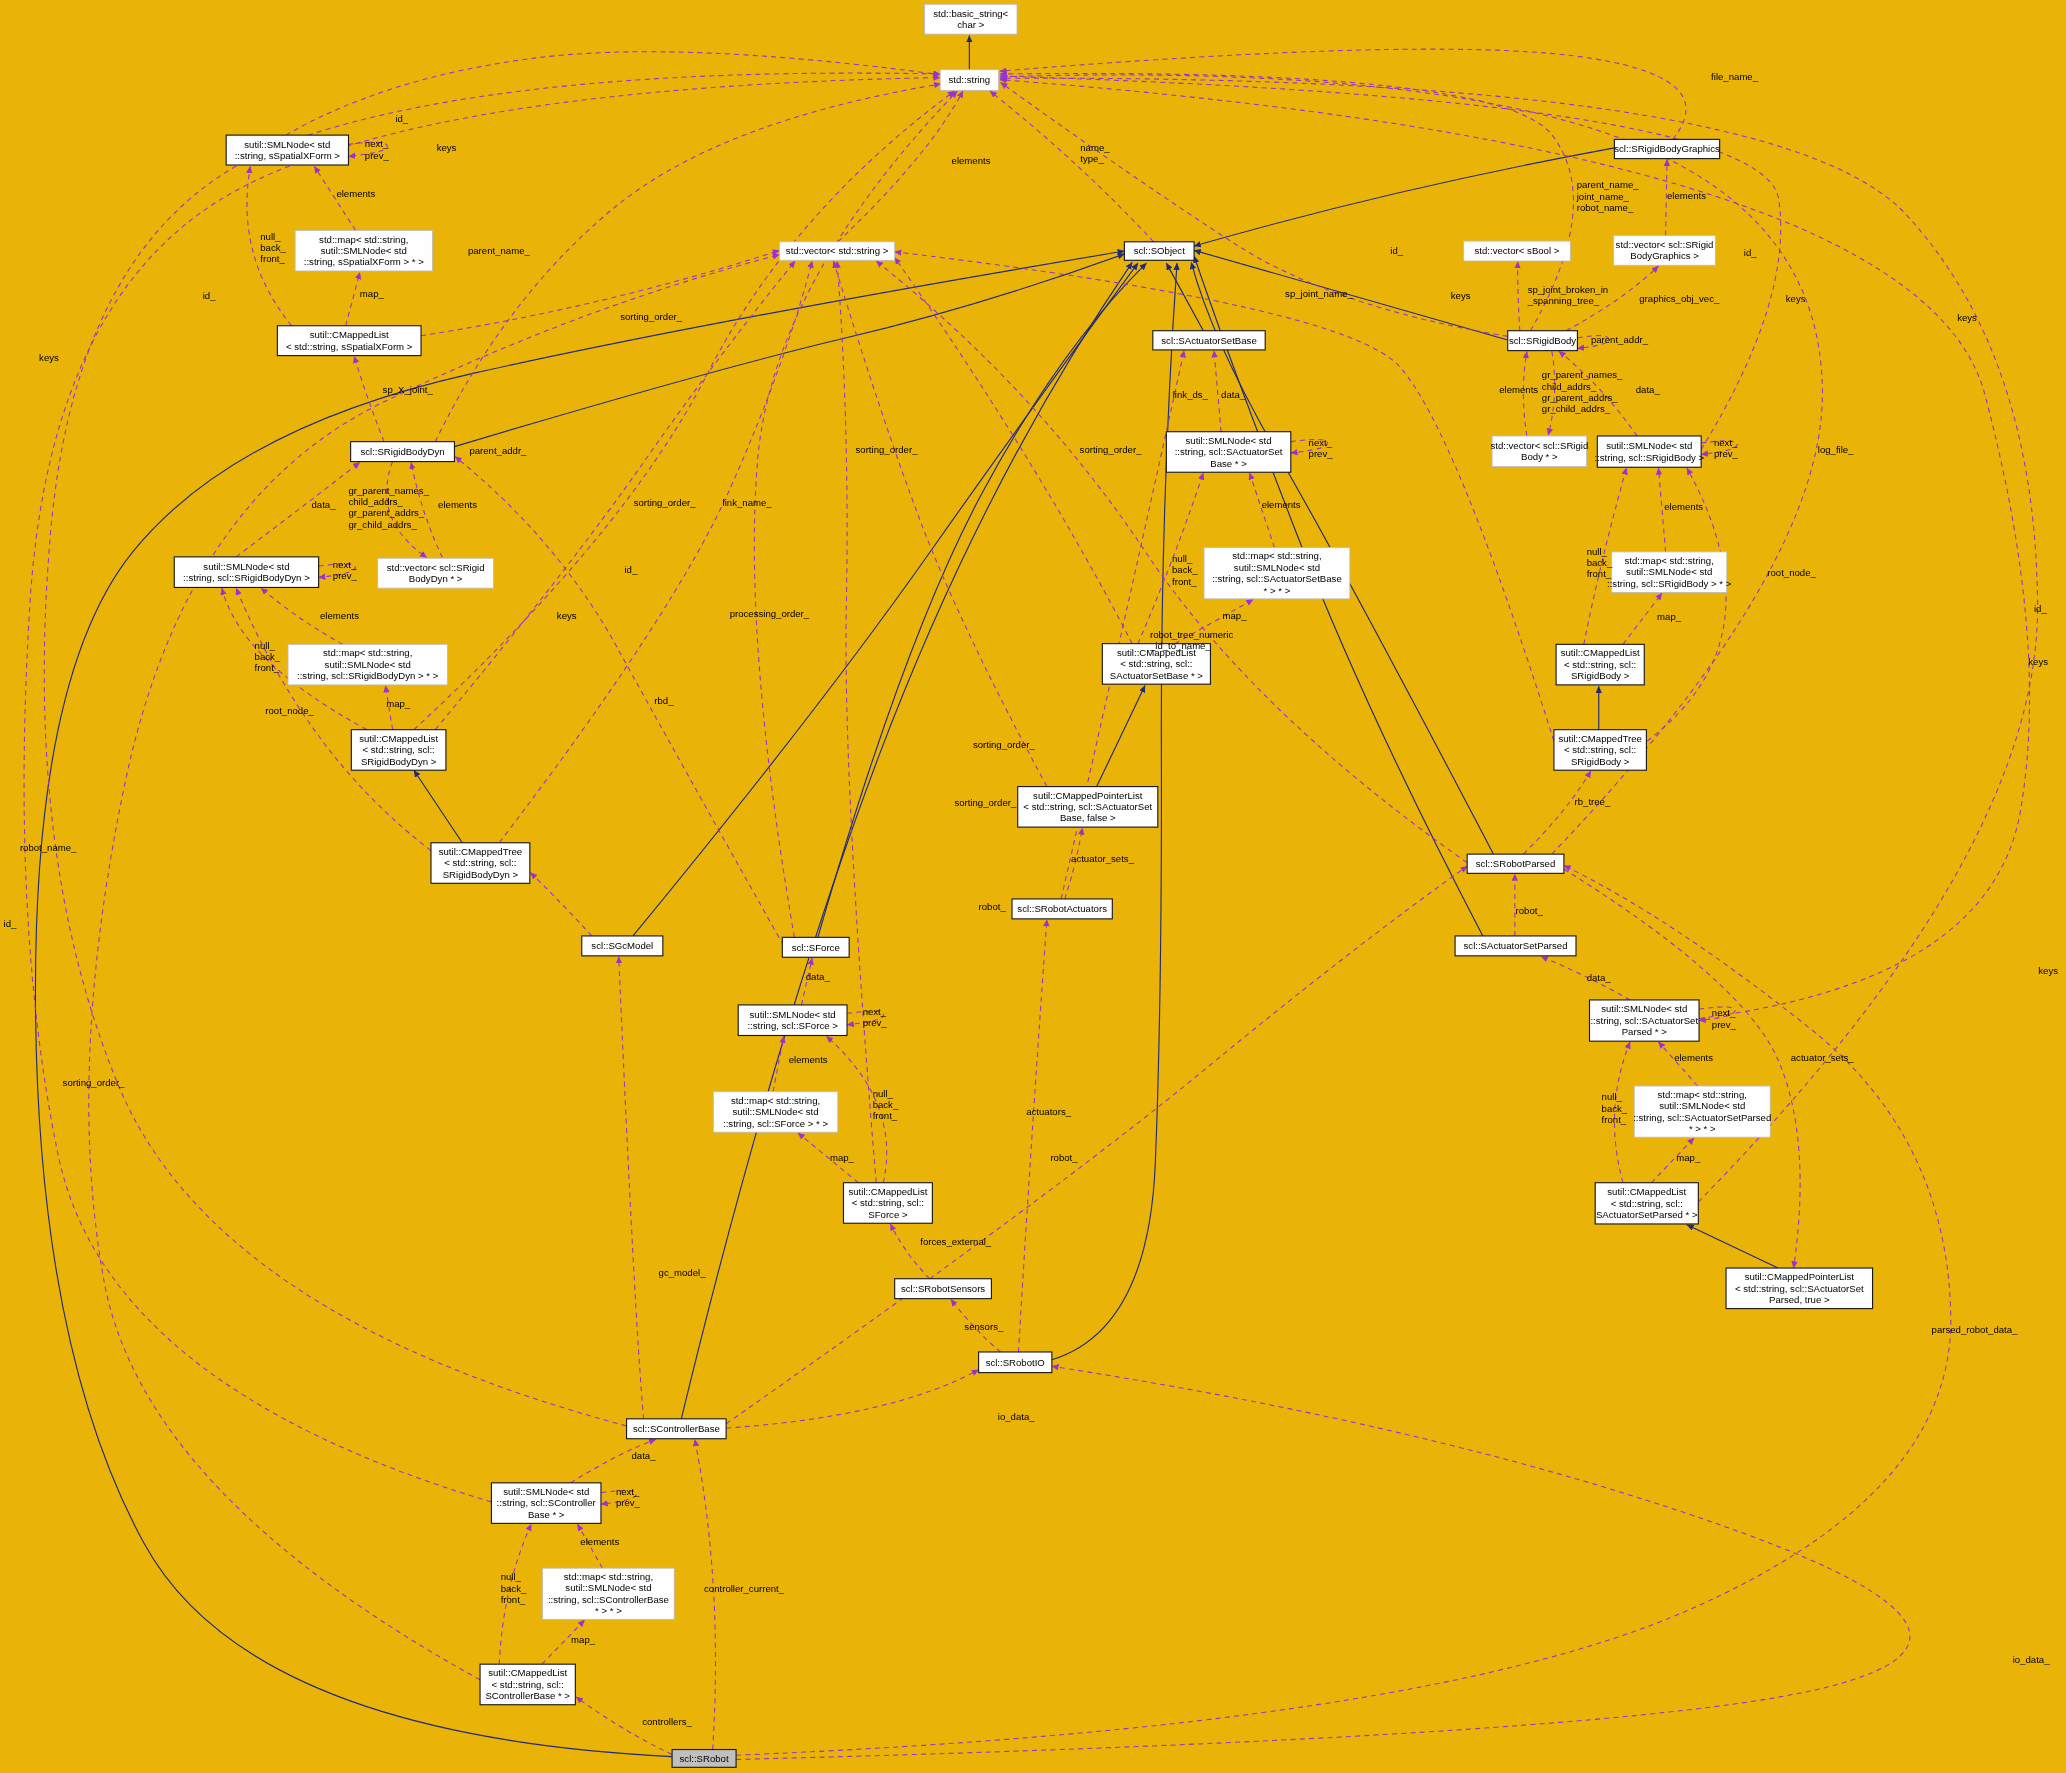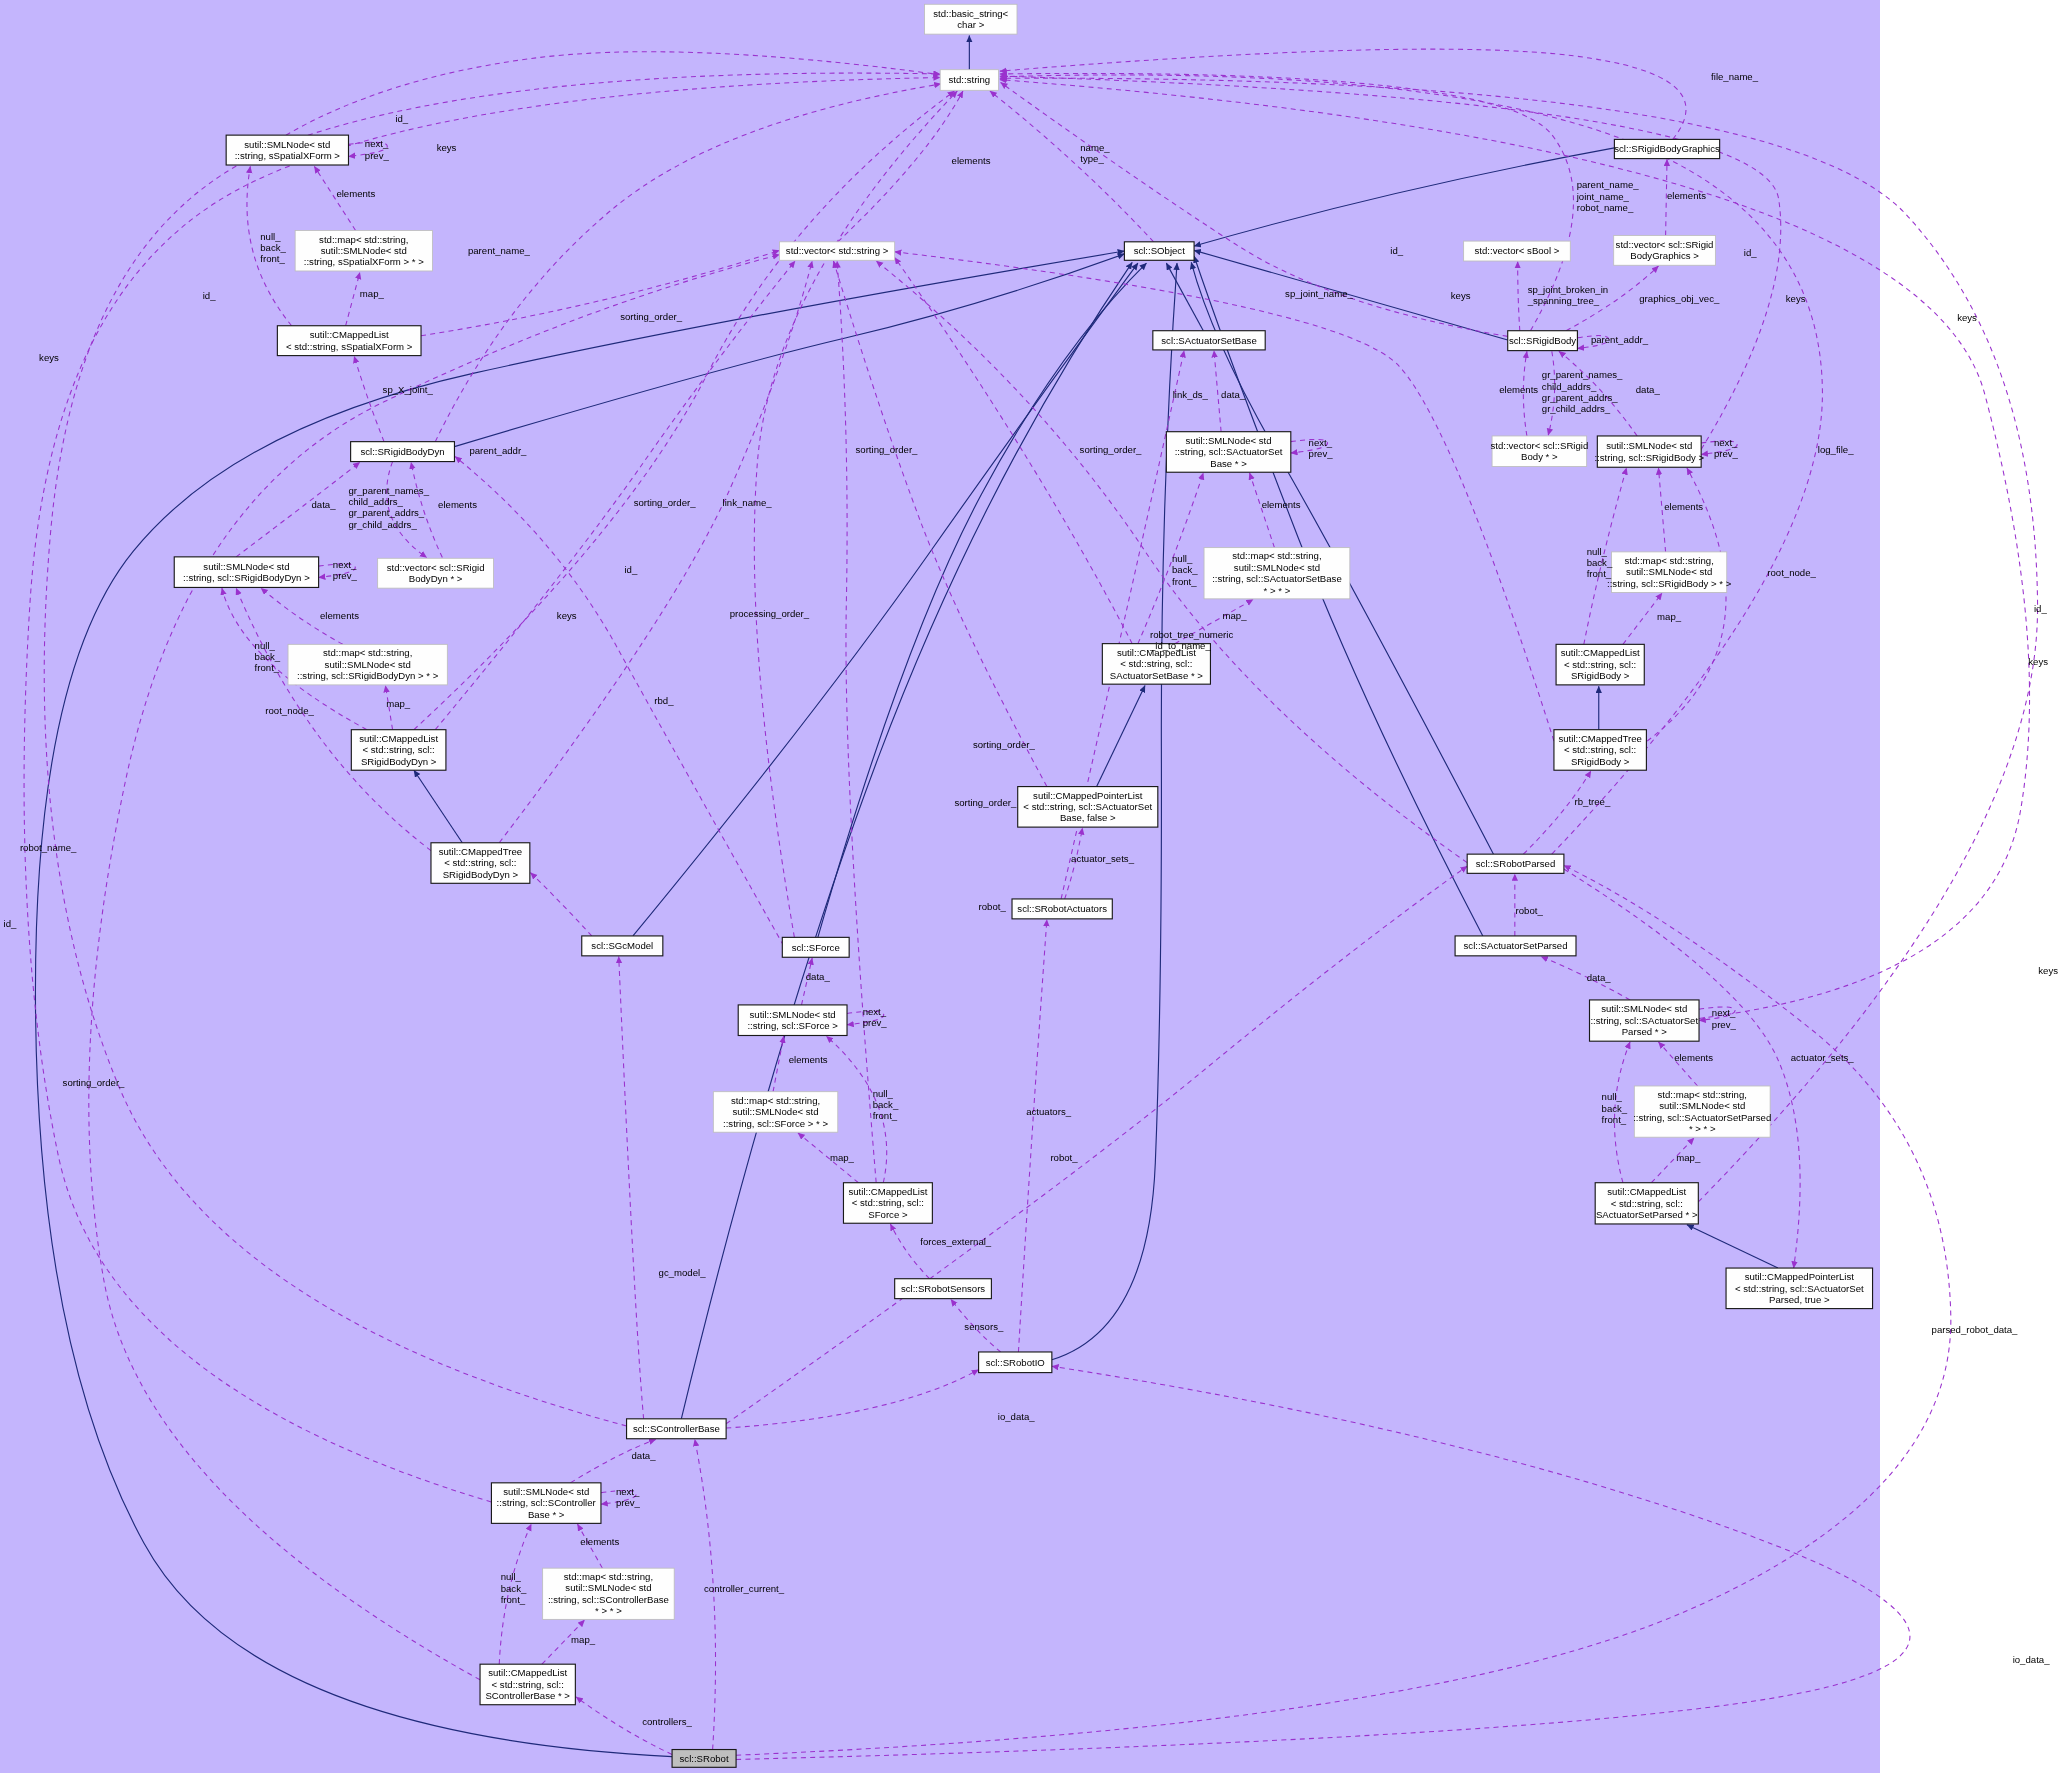--- a/index.html
+++ b/index.html
@@ -1,16 +1,16 @@
 <!DOCTYPE html>
 <html style="font-size:11.4px"><head>
 <meta charset="utf-8">
 <style>
   html,body{margin:0;padding:0;background:#ffffff;}
-  #stage{position:relative;width:1880px;height:1773px;background:#c4b5fd;
+  #stage{position:relative;width:2066px;height:1773px;background:#eab308;
          font-family:"Liberation Sans","DejaVu Sans",sans-serif;}
   svg{display:block;}
   .edge-d{fill:none;stroke:#9a32cd;stroke-width:1.5;stroke-dasharray:7 6;}
   .edge-s{fill:none;stroke:#1f2a7a;stroke-width:1.6;}
   .node-box-class{fill:#fefefe;stroke:#1a1a1a;stroke-width:1.6;}
   .node-box-std{fill:#fefefe;stroke:#bdbdbd;stroke-width:1.2;}
   .node-box-selected{fill:#bfbfbf;stroke:#1a1a1a;stroke-width:1.6;}
   .node-text{font-size:13.5px;fill:#000;text-anchor:middle;}
   .edge-label{font-size:13.5px;fill:#000;text-anchor:start;}
 </style>

